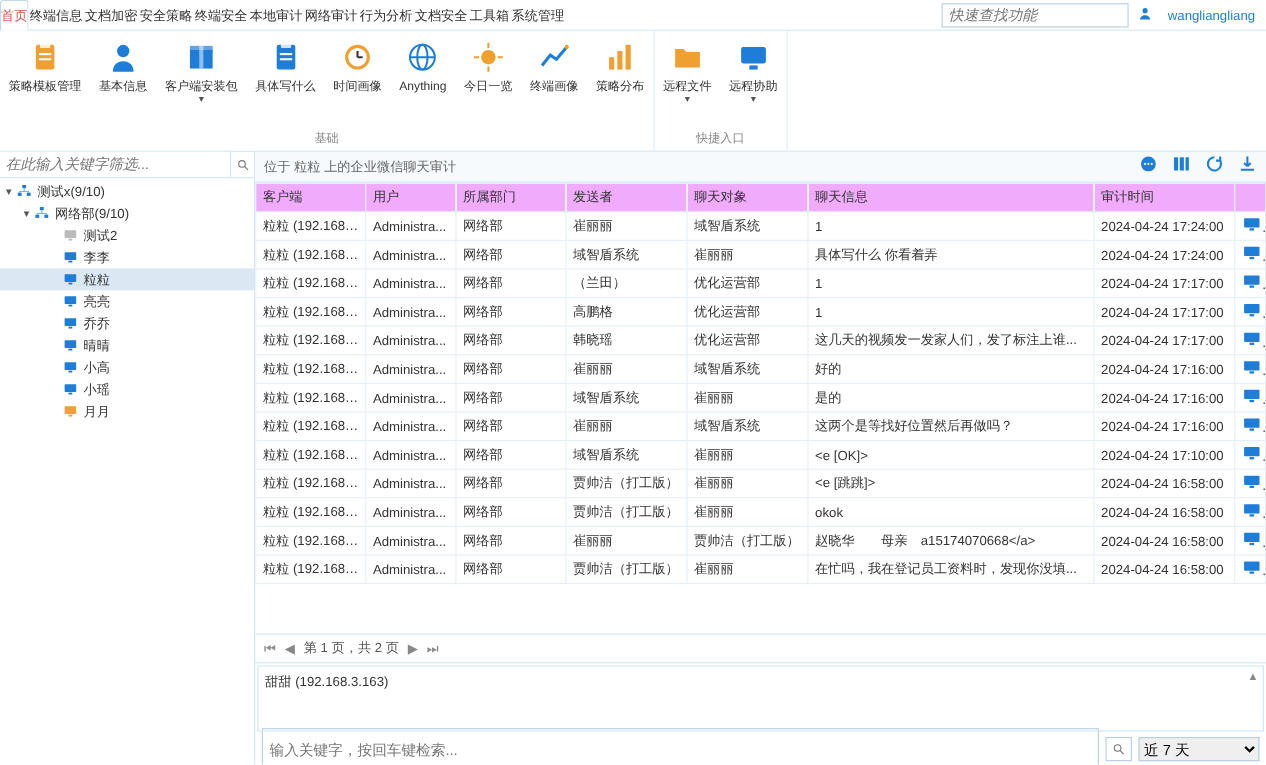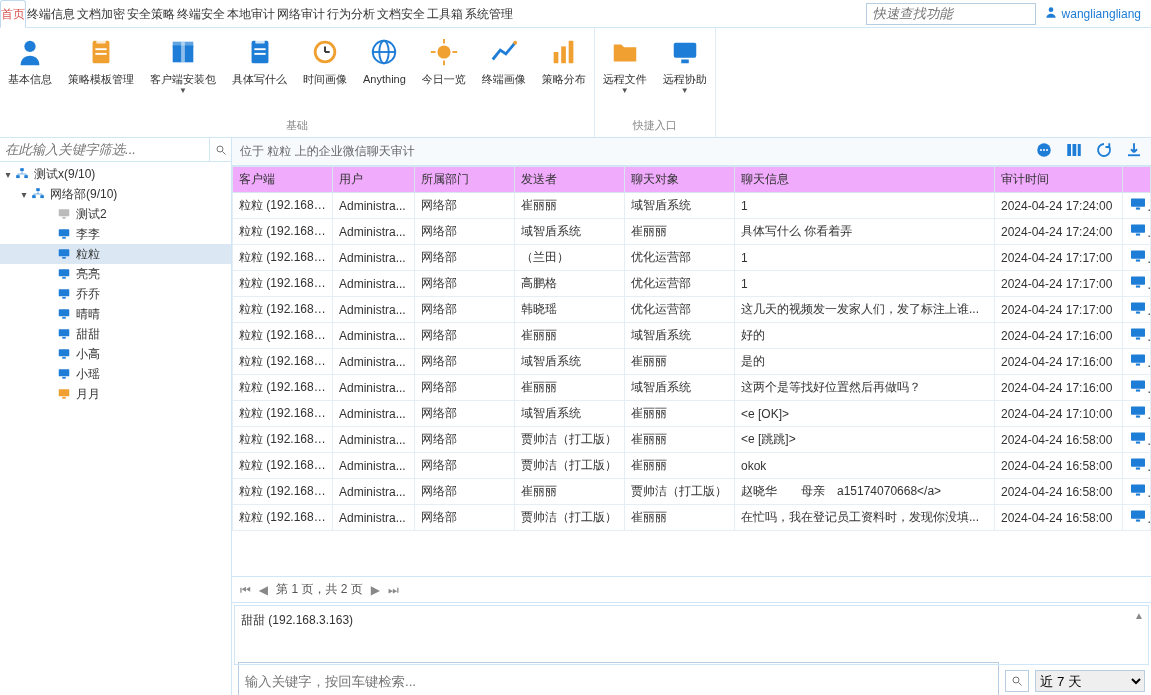--- a/index.html
+++ b/index.html
@@ -3,21 +3,21 @@
 <meta charset="utf-8">
 <style>
 * { box-sizing: border-box; margin: 0; padding: 0; }
 body { font-family: "Microsoft YaHei", Arial, sans-serif; font-size: 12px; color: #333; background: #fff; width: 1151px; height: 695px; overflow: hidden; position: relative; }
 .topbar { display: flex; align-items: center; height: 28px; border-bottom: 1px solid #cfe6f7; background: #fff; }
 .tabs { display: flex; height: 28px; }
 .tab { padding: 0 0; line-height: 26px; cursor: pointer; border: 1px solid transparent; border-bottom: none; }
 .tab.active { border: 1px solid #c0d9ee; border-bottom: 1px solid #fff; background: #fff; border-top-left-radius: 3px; border-top-right-radius: 3px; color: #d9534f; }
 .search-box { margin-left: auto; margin-right: 8px; }
 .search-box input { width: 170px; height: 22px; border: 1px solid #b6cde2; padding: 0 6px; font-style: italic; color: #aaa; }
-.user-link { color: #1e7dd6; margin-right: 10px; cursor: pointer; display: flex; align-items: center; gap: 4px; }
+.user-link { color: #1e7dd6; margin-right: 10px; cursor: pointer; display: flex; align-items: center; gap: 14px; }
 .ribbon { display: flex; height: 110px; border-bottom: 1px solid #cfe6f7; background: #fff; }
 .ribbon-group { display: flex; flex-direction: column; border-right: 1px solid #e0ecf6; }
 .ribbon-items { display: flex; flex: 1; }
 .ribbon-item { display: flex; flex-direction: column; align-items: center; justify-content: flex-start; padding: 8px 8px 0; cursor: pointer; min-width: 50px; }
 .ribbon-item .ricon { width: 32px; height: 32px; margin-bottom: 4px; display: flex; align-items: center; justify-content: center; }
 .ribbon-item .rlabel { font-size: 11px; text-align: center; line-height: 14px; }
 .ribbon-item .arrow { font-size: 8px; color: #555; }
 .ribbon-group-label { text-align: center; font-size: 11px; color: #888; padding: 2px 0 4px; }
 .main { display: flex; height: calc(695px - 28px - 110px); }
 .left-panel { width: 232px; border-right: 1px solid #cfe6f7; display: flex; flex-direction: column; }
@@ -84,36 +84,36 @@
     <span>wangliangliang</span>
   </div>
 </div>
 
 <div class="ribbon" id="ribbon">
     <div class="ribbon-group">
       <div class="ribbon-items">
         <div class="ribbon-item">
           <div class="ricon">
             <svg viewBox="0 0 32 32">
-              <circle cx="16" cy="10" r="6" fill="#1e7dd6"></circle>
-              <path d="M6 30c0-6 4-10 10-10s10 4 10 10" fill="#1e7dd6"></path>
-            </svg>
-          </div>
-          <div class="rlabel">基本信息</div>
-        </div>
-        <div class="ribbon-item">
-          <div class="ricon">
-            <svg viewBox="0 0 32 32">
               <rect x="7" y="4" width="18" height="24" rx="2" fill="#f0a030"></rect>
               <rect x="11" y="2" width="10" height="5" rx="1" fill="#fff" opacity="0.8"></rect>
               <rect x="10" y="12" width="12" height="2" fill="#fff"></rect>
               <rect x="10" y="17" width="12" height="2" fill="#fff"></rect>
             </svg>
           </div>
           <div class="rlabel">策略模板管理</div>
+        </div>
+        <div class="ribbon-item">
+          <div class="ricon">
+            <svg viewBox="0 0 32 32">
+              <circle cx="16" cy="10" r="6" fill="#1e7dd6"></circle>
+              <path d="M6 30c0-6 4-10 10-10s10 4 10 10" fill="#1e7dd6"></path>
+            </svg>
+          </div>
+          <div class="rlabel">基本信息</div>
         </div>
         <div class="ribbon-item">
           <div class="ricon">
             <svg viewBox="0 0 32 32">
               <rect x="5" y="9" width="22" height="18" fill="#1e7dd6"></rect>
               <rect x="5" y="5" width="22" height="6" fill="#1e7dd6" opacity="0.7"></rect>
               <rect x="14" y="5" width="4" height="22" fill="#fff" opacity="0.5"></rect>
             </svg>
           </div>
           <div class="rlabel">客户端安装包</div>
@@ -307,30 +307,20 @@
         </div>
         <div class="tree-node l2">
           <span class="tw"></span>
           <span class="ticon">
             <svg width="14" height="14" viewBox="0 0 24 24">
               <rect x="3" y="4" width="18" height="12" rx="1" fill="#1e7dd6"></rect>
               <rect x="9" y="17" width="6" height="3" fill="#1e7dd6"></rect>
             </svg>
           </span>
           <span>晴晴</span>
-        </div>
-        <div class="tree-node l2">
-          <span class="tw"></span>
-          <span class="ticon">
-            <svg width="14" height="14" viewBox="0 0 24 24">
-              <rect x="3" y="4" width="18" height="12" rx="1" fill="#1e7dd6"></rect>
-              <rect x="9" y="17" width="6" height="3" fill="#1e7dd6"></rect>
-            </svg>
-          </span>
-          <span>甜甜</span>
         </div>
         <div class="tree-node l2">
           <span class="tw"></span>
           <span class="ticon">
             <svg width="14" height="14" viewBox="0 0 24 24">
               <rect x="3" y="4" width="18" height="12" rx="1" fill="#1e7dd6"></rect>
               <rect x="9" y="17" width="6" height="3" fill="#1e7dd6"></rect>
             </svg>
           </span>
           <span>小高</span>

